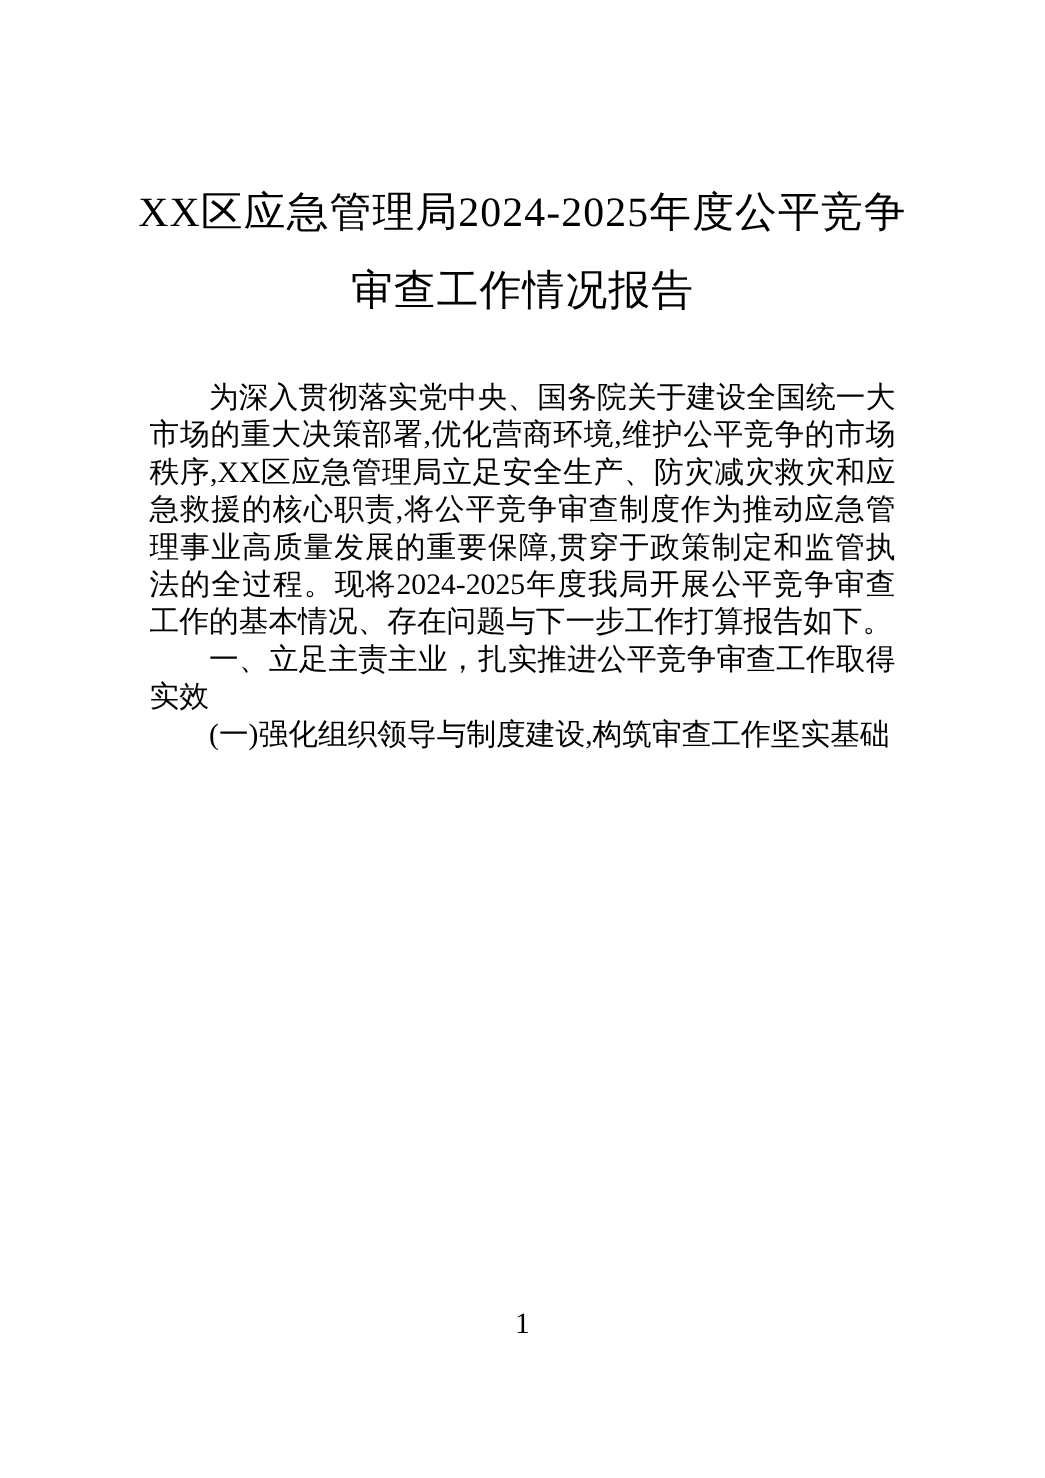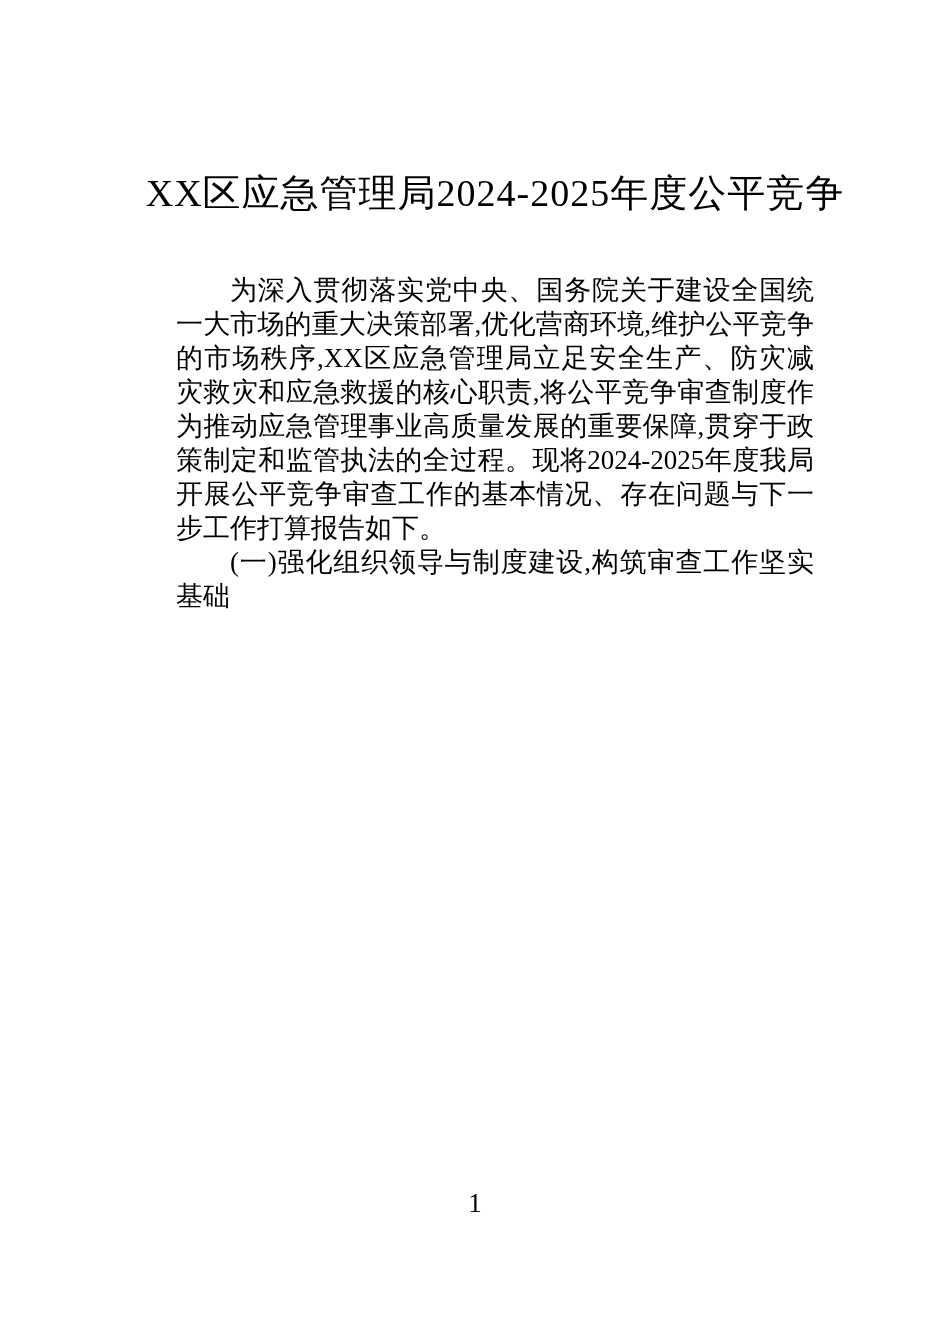--- a/index.html
+++ b/index.html
@@ -6,21 +6,20 @@
   html, body { background: #ffffff; }
   .page {
     position: relative;
     width: 950px;
     height: 1344px;
     margin: 0 auto;
     background: #ffffff;
     color: #000000;
     font-family: "Liberation Serif", "DejaVu Serif", serif;
     overflow: hidden;
-    padding-left: 40px;
   }
   .doc-title {
     margin: 158px 90px 0 90px;
     text-align: center;
     font-size: 38px;
     font-weight: normal;
     line-height: 71px;
     letter-spacing: 1px;
   }
   .doc-body {
@@ -46,22 +45,24 @@
     line-height: 34px;
   }
 </style>
 </head>
 <body>
 
 <div class="page">
 
   <h1 class="doc-title">
     <span>XX区应急管理局2024-2025年度公平竞争</span><br>
+    <span>审查工作情况报告</span>
   </h1>
 
   <div class="doc-body">
     <p>为深入贯彻落实党中央、国务院关于建设全国统一大市场的重大决策部署,优化营商环境,维护公平竞争的市场秩序,XX区应急管理局立足安全生产、防灾减灾救灾和应急救援的核心职责,将公平竞争审查制度作为推动应急管理事业高质量发展的重要保障,贯穿于政策制定和监管执法的全过程。现将2024-2025年度我局开展公平竞争审查工作的基本情况、存在问题与下一步工作打算报告如下。</p>
+    <p class="heading-1">一、立足主责主业，扎实推进公平竞争审查工作取得实效</p>
     <p class="heading-2">(一)强化组织领导与制度建设,构筑审查工作坚实基础</p>
   </div>
 
   <div class="page-number">1</div>
 
 </div>
 
 </body></html>

